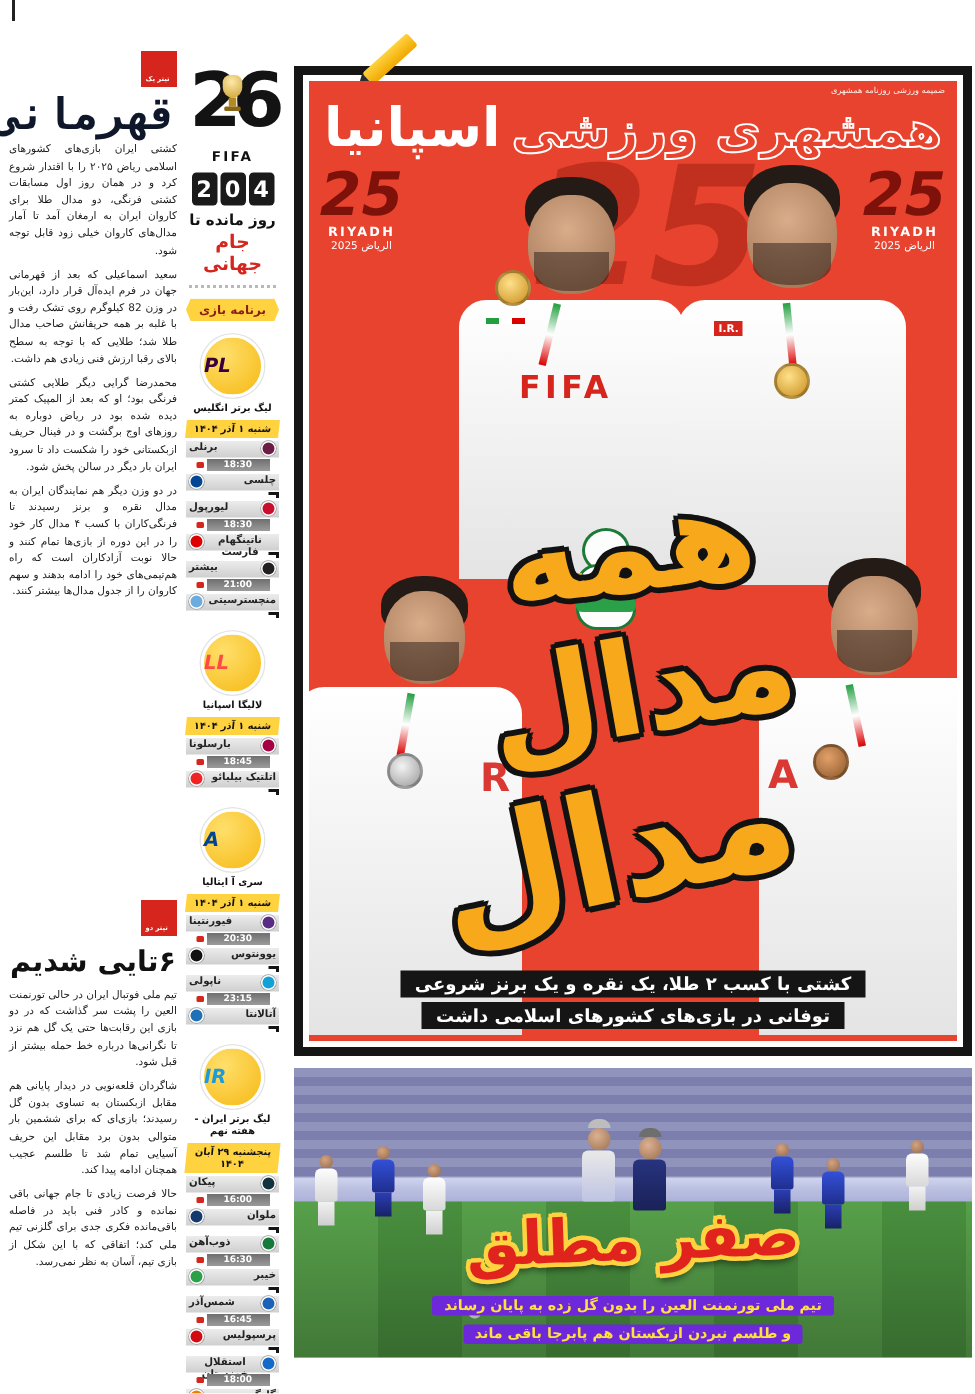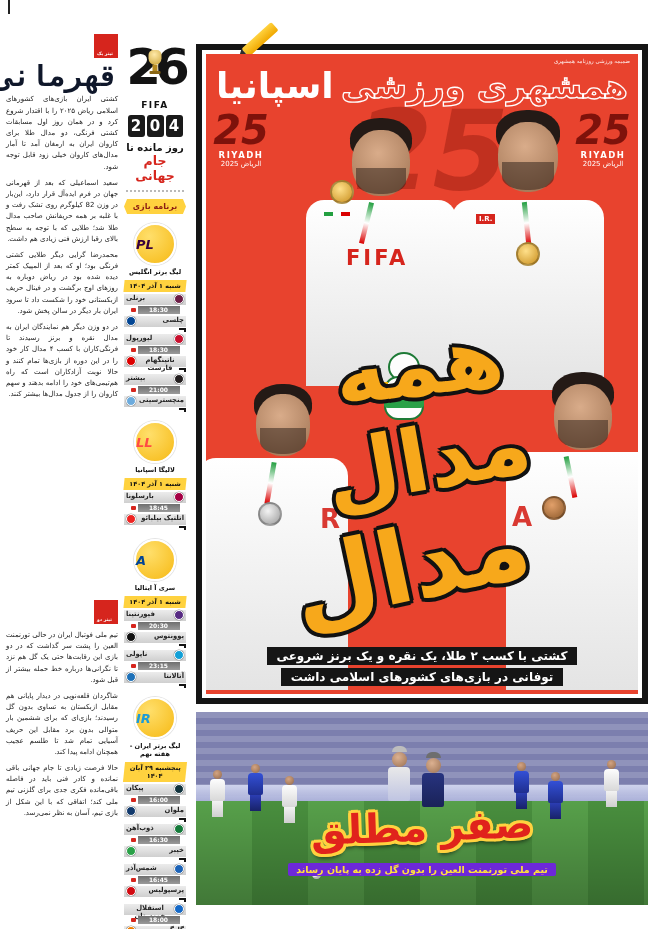--- a/index.html
+++ b/index.html
@@ -157,20 +157,21 @@
           <p>کشتی ایران بازی‌های کشورهای اسلامی ریاض ۲۰۲۵ را با اقتدار شروع کرد و در همان روز اول مسابقات کشتی فرنگی، دو مدال طلا برای کاروان ایران به ارمغان آمد تا آمار مدال‌های کاروان خیلی زود قابل توجه شود.</p>
           <p>سعید اسماعیلی که بعد از قهرمانی جهان در فرم ایده‌آل قرار دارد، این‌بار در وزن 82 کیلوگرم روی تشک رفت و با غلبه بر همه حریفانش صاحب مدال طلا شد؛ طلایی که با توجه به سطح بالای رقبا ارزش فنی زیادی هم داشت.</p>
           <p>محمدرضا گرایی دیگر طلایی کشتی فرنگی بود؛ او که بعد از المپیک کمتر دیده شده بود در ریاض دوباره به روزهای اوج برگشت و در فینال حریف ازبکستانی خود را شکست داد تا سرود ایران بار دیگر در سالن پخش شود.</p>
           <p>در دو وزن دیگر هم نمایندگان ایران به مدال نقره و برنز رسیدند تا فرنگی‌کاران با کسب ۴ مدال کار خود را در این دوره از بازی‌ها تمام کنند و حالا نوبت آزادکاران است که راه هم‌تیمی‌های خود را ادامه بدهند و سهم کاروان را از جدول مدال‌ها بیشتر کنند.</p>
         </div>
     </div>
     <div class="story story2">
       <div class="tag">
         <span>تیتر دو</span>
       </div>
+      <div class="hl2">۶تایی شدیم</div>
       <div class="body-text" id="article2">
           <p>تیم ملی فوتبال ایران در حالی تورنمنت العین را پشت سر گذاشت که در دو بازی این رقابت‌ها حتی یک گل هم نزد تا نگرانی‌ها درباره خط حمله بیشتر از قبل شود.</p>
           <p>شاگردان قلعه‌نویی در دیدار پایانی هم مقابل ازبکستان به تساوی بدون گل رسیدند؛ بازی‌ای که برای ششمین بار متوالی بدون برد مقابل این حریف آسیایی تمام شد تا طلسم عجیب همچنان ادامه پیدا کند.</p>
           <p>حالا فرصت زیادی تا جام جهانی باقی نمانده و کادر فنی باید در فاصله باقی‌مانده فکری جدی برای گلزنی تیم ملی کند؛ اتفاقی که با این شکل از بازی تیم، آسان به نظر نمی‌رسد.</p>
         </div>
     </div>
   </div>
 
   <div class="mid-col">
     <div class="wc-logo">
@@ -476,16 +477,17 @@
         <div class="fh"></div>
         <div class="fb"></div>
         <div class="fl"></div>
       </div>
     <div class="ball" style="left:116px;top:158px;"></div>
     <div class="ball" style="left:300px;top:152px;"></div>
 
     <div class="title-zero">صفر مطلق</div>
     <div class="photo-cap">
       <span>تیم ملی تورنمنت العین را بدون گل زده به پایان رساند</span><br>
+      <span>و طلسم نبردن ازبکستان هم پابرجا باقی ماند</span>
     </div>
   </div>
 
 </div>
 
 </body></html>

